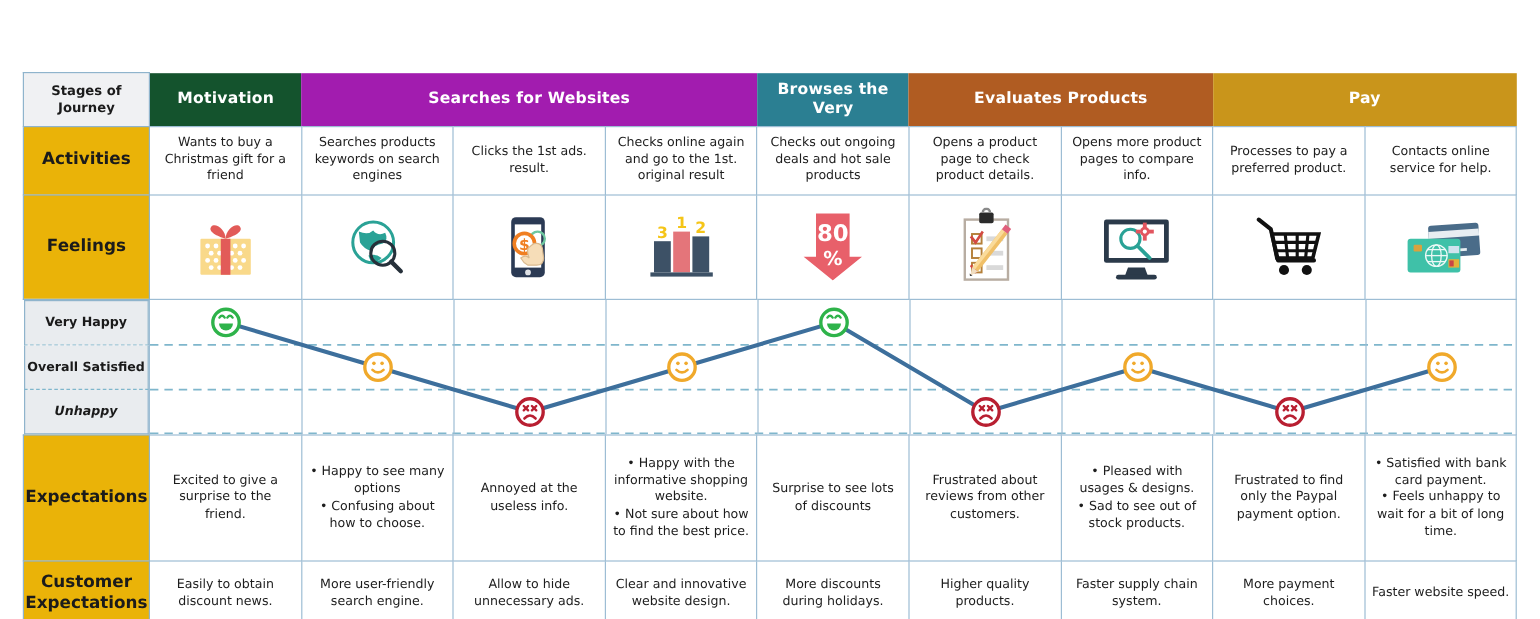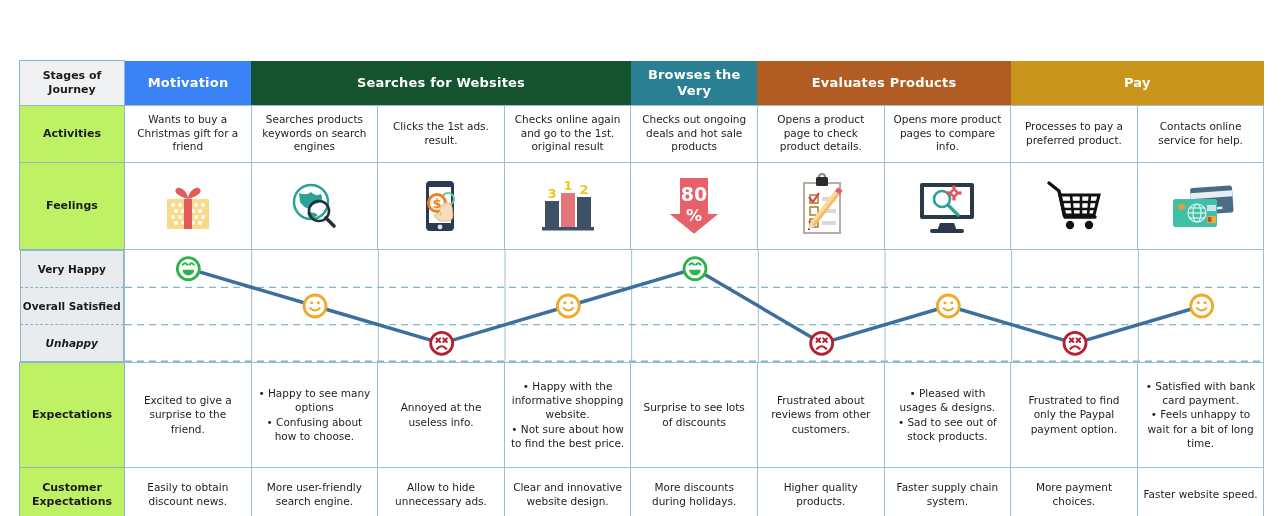--- a/index.html
+++ b/index.html
@@ -27,42 +27,42 @@
   }
   .map td{
     border:1px solid #9dbdd4;
     vertical-align:middle;
     padding:0;
   }
 
   
   .lbl{
     width:105px;
-    background:#bef264;
+    background:#eab308;
     text-align:center;
     font-weight:bold;
-    font-size:11px;
+    font-size:14px;
     color:#1b1b1b;
     border-color:#8fb4cc !important;
     line-height:1.25;
   }
 
   
   .stage{
     height:44px;
     text-align:center;
     color:#ffffff;
     font-weight:bold;
     font-size:13px;
     line-height:1.2;
     border:none !important;
     letter-spacing:.2px;
   }
-  .stage.s0{background:#3b82f6;}
-  .stage.s1{background:#14532d;}
+  .stage.s0{background:#14532d;}
+  .stage.s1{background:#a21caf;}
   .stage.s2{background:#2b7f92;}
   .stage.s3{background:#b05c22;}
   .stage.s4{background:#c9951b;}
   .hdrlbl{
     background:#f0f1f3;border-color:#8fb4cc !important;
     font-size:11px;
   }
 
   
   .act{

